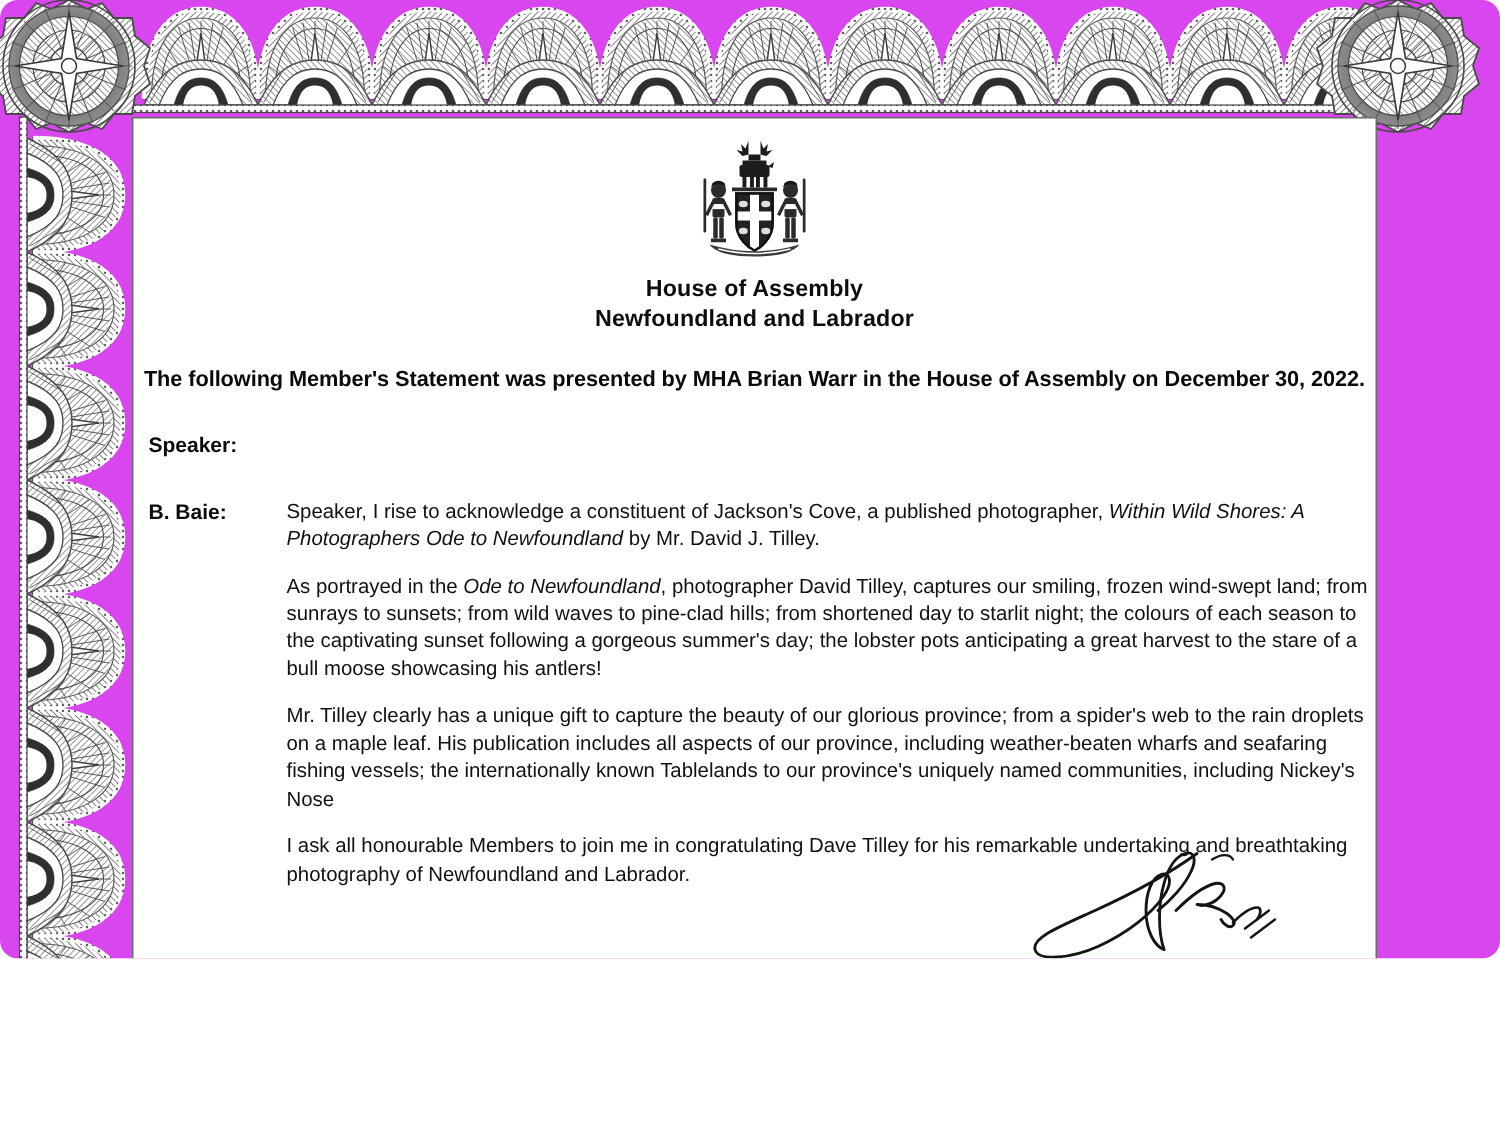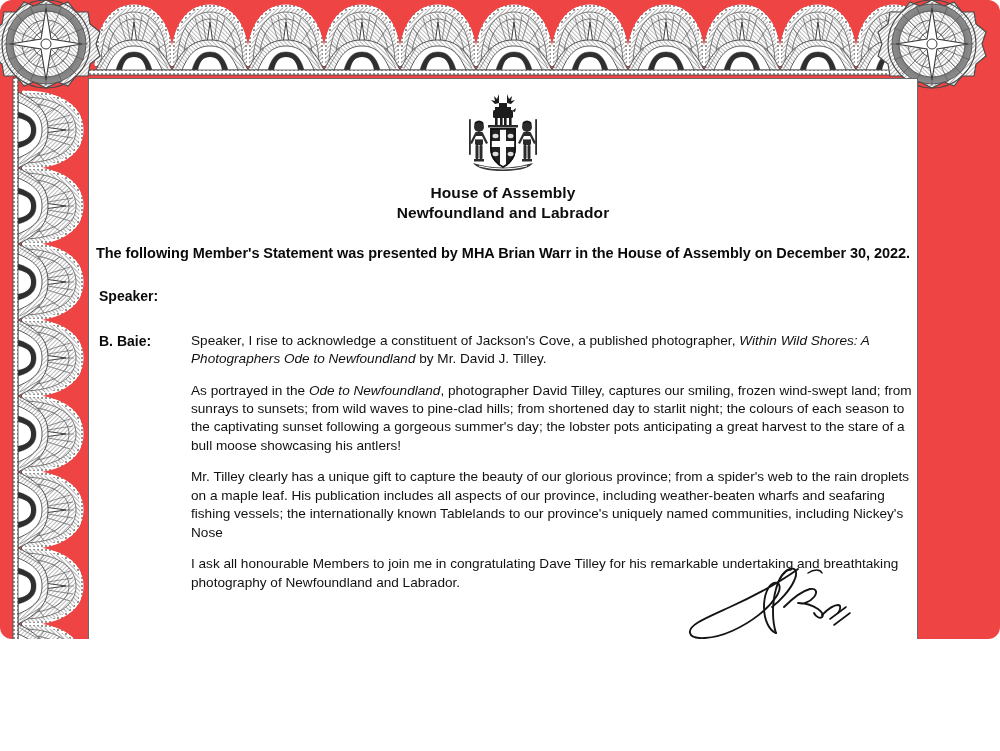--- a/index.html
+++ b/index.html
@@ -7,21 +7,21 @@
     padding: 0;
     background: #ffffff;
   }
   body {
     font-family: "Liberation Sans", sans-serif;
   }
   #certificate {
     position: relative;
     width: 1000px;
     height: 639px;
-    background: #ef4444;
+    background: #d946ef;
     overflow: hidden;
     border-radius: 12px;
   }
 
   
   #border-frame {
     position: absolute;
     left: 0; top: 0;
     width: 1000px;
     height: 751px;

